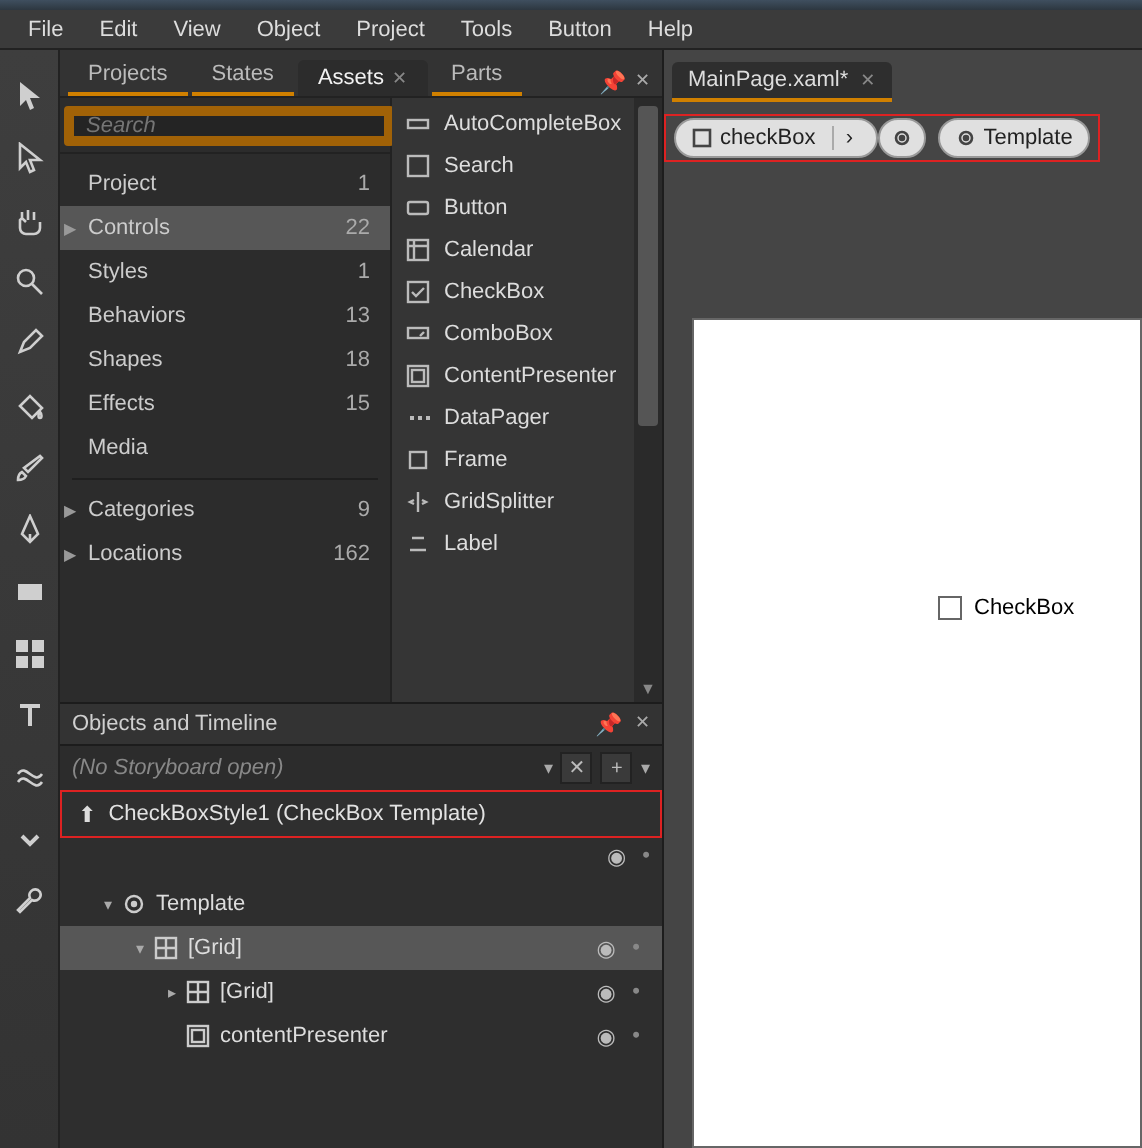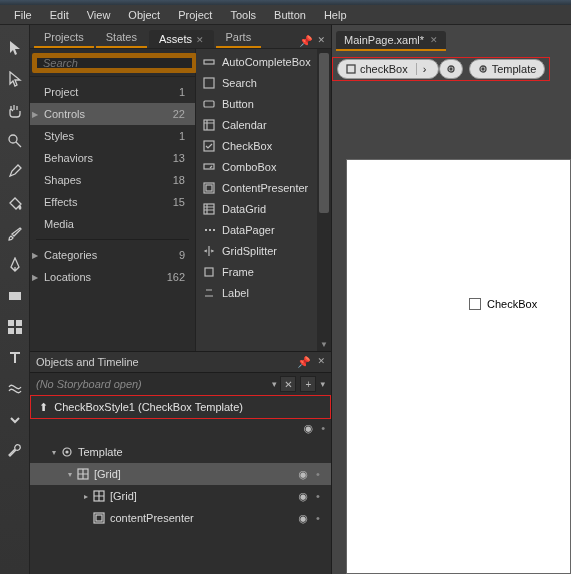--- a/index.html
+++ b/index.html
@@ -285,49 +285,40 @@
                 <svg viewBox="0 0 12 12">
                   <rect x="1" y="1" width="10" height="10"></rect>
                   <rect x="3" y="3" width="6" height="6"></rect>
                 </svg>
               </span>
               <span>ContentPresenter</span>
             </div>
           <div class="ctrlrow">
               <span class="ic">
                 <svg viewBox="0 0 12 12">
-                  <rect x="1" y="1" width="10" height="10"></rect>
-                  <path d="M1 4h10M1 7h10M4 1v10"></path>
-                </svg>
-              </span>
-              <span>DataGrid</span>
-            </div>
-          <div class="ctrlrow">
-              <span class="ic">
-                <svg viewBox="0 0 12 12">
                   <path d="M2 6h2m2 0h2m2 0h2" stroke-width="2"></path>
                 </svg>
               </span>
               <span>DataPager</span>
             </div>
           <div class="ctrlrow">
               <span class="ic">
                 <svg viewBox="0 0 12 12">
+                  <rect x="2" y="2" width="8" height="8"></rect>
+                </svg>
+              </span>
+              <span>Frame</span>
+            </div>
+          <div class="ctrlrow">
+              <span class="ic">
+                <svg viewBox="0 0 12 12">
                   <path d="M6 1v10M4 5l-2 1 2 1M8 5l2 1-2 1"></path>
                 </svg>
               </span>
               <span>GridSplitter</span>
-            </div>
-          <div class="ctrlrow">
-              <span class="ic">
-                <svg viewBox="0 0 12 12">
-                  <rect x="2" y="2" width="8" height="8"></rect>
-                </svg>
-              </span>
-              <span>Frame</span>
             </div>
           <div class="ctrlrow">
               <span class="ic">
                 <svg viewBox="0 0 12 12">
                   <path d="M2 9h8M3 3h6"></path>
                 </svg>
               </span>
               <span>Label</span>
             </div>
         </div>

